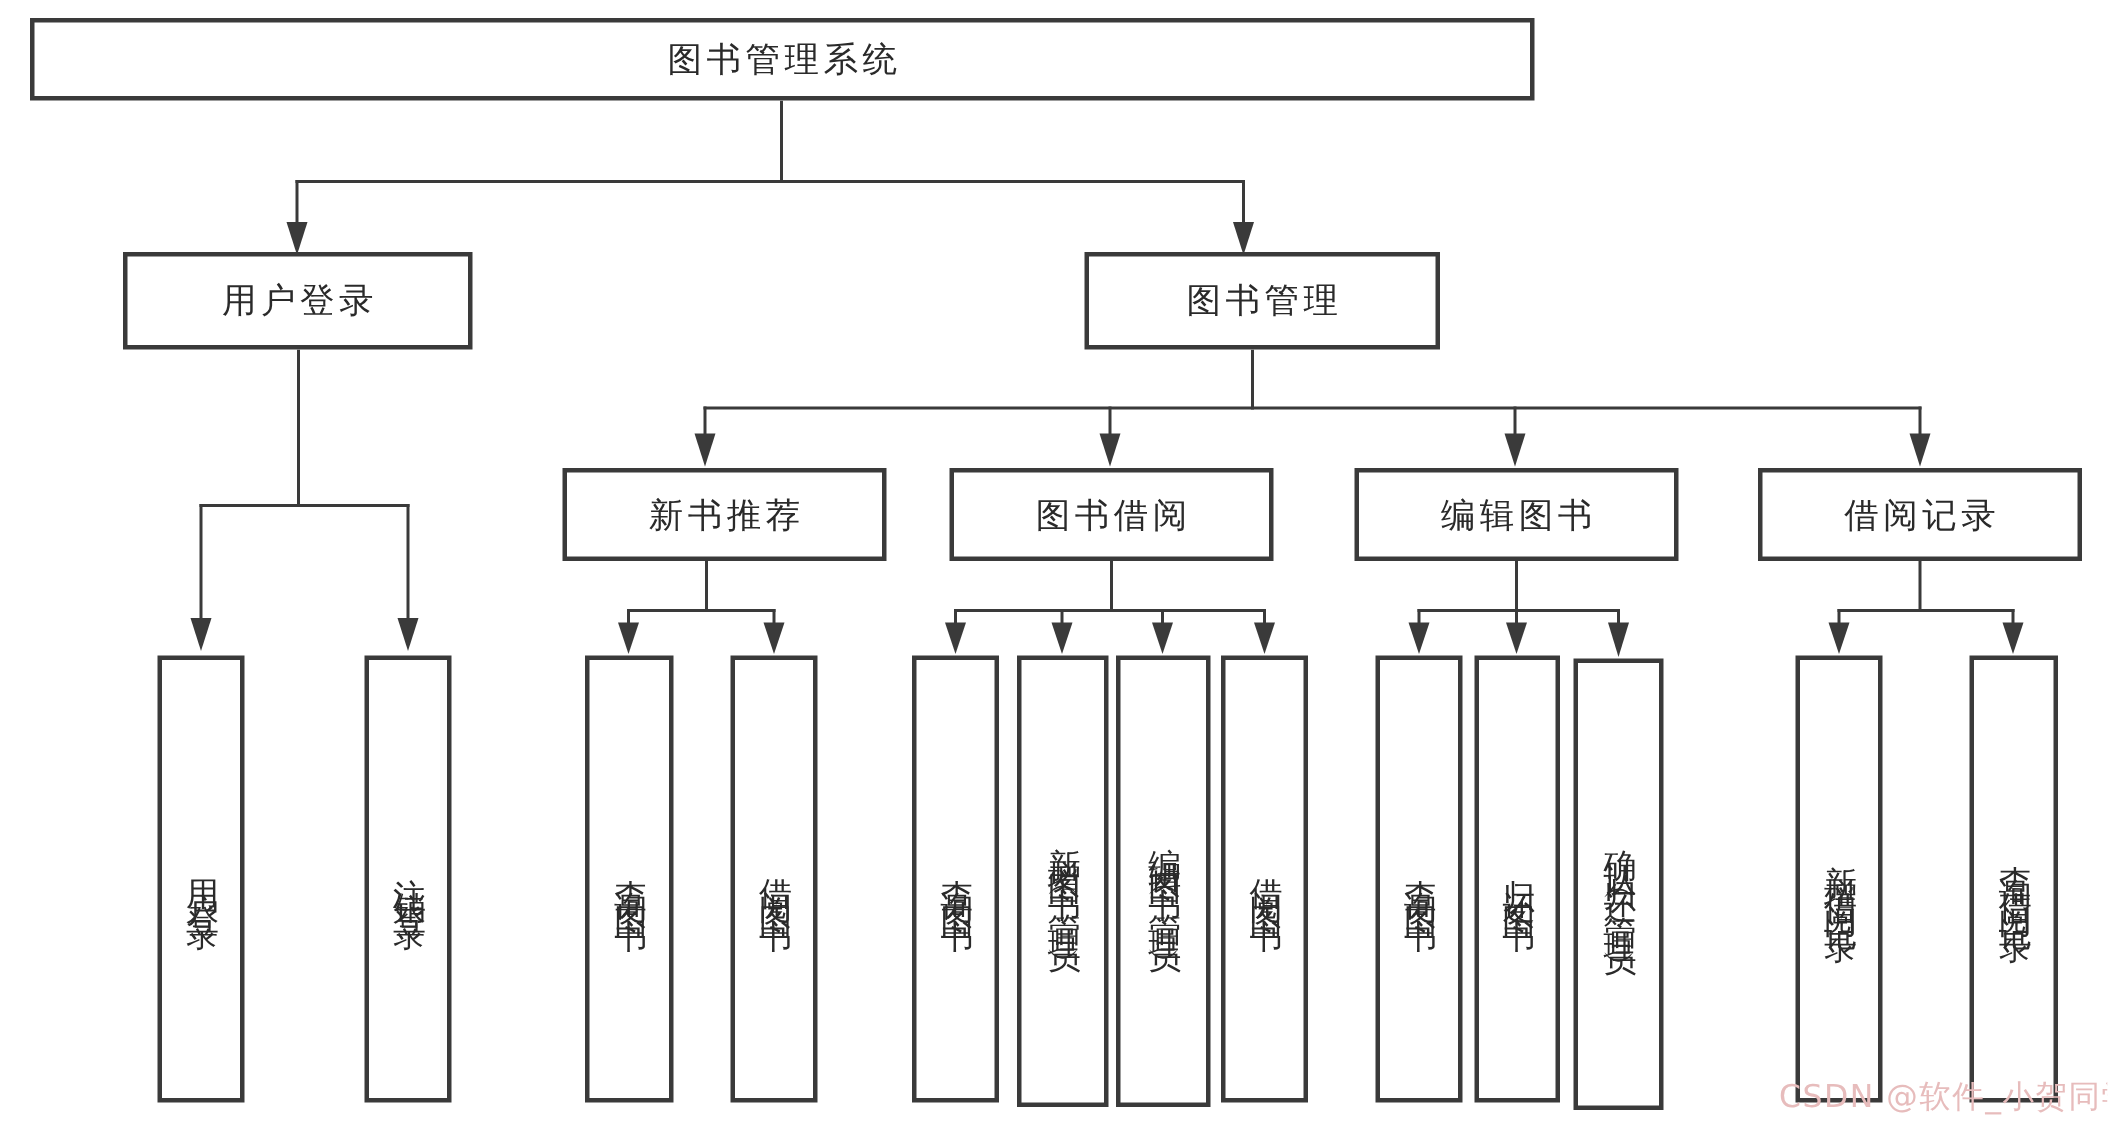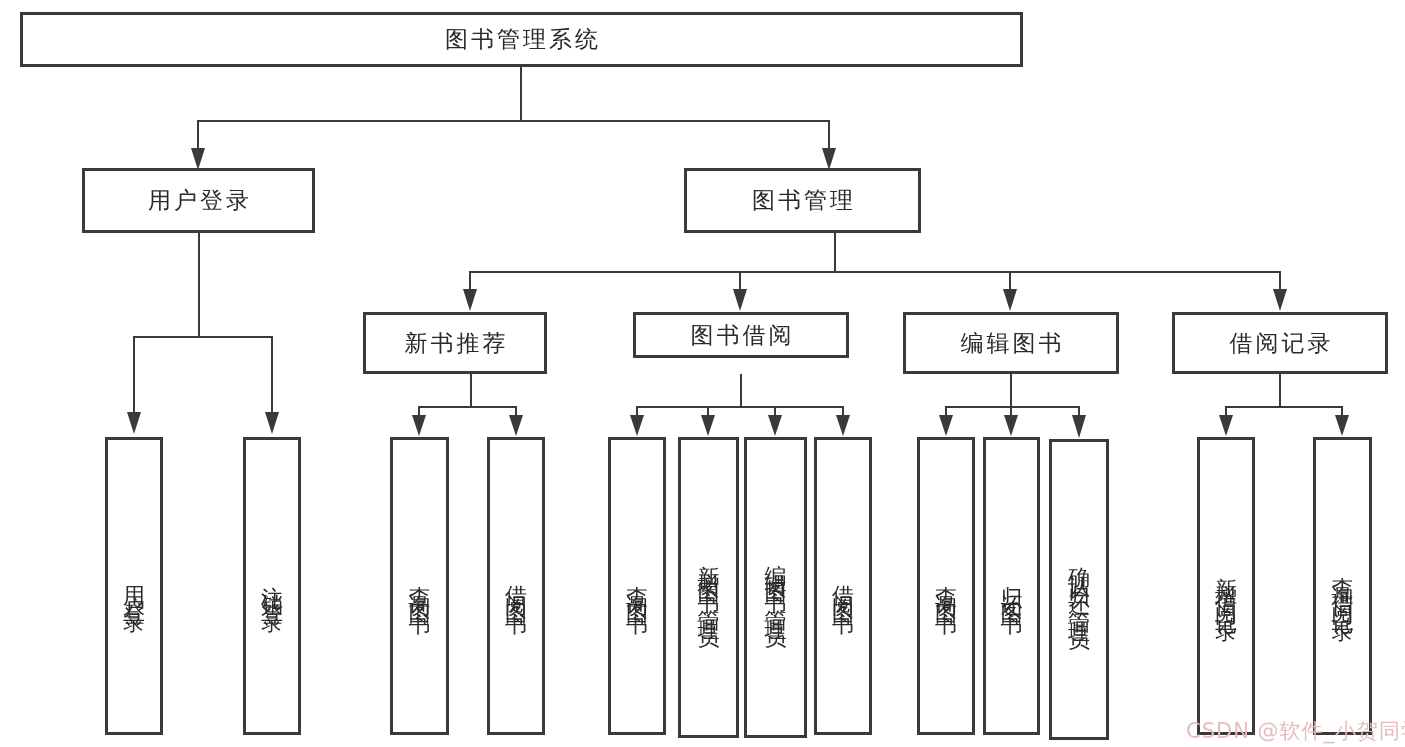--- a/index.html
+++ b/index.html
@@ -144,28 +144,28 @@
     </g>
   </svg>
 
   <div class="box hbox" style="left:20px; top:12px; width:1003px; height:55px;">
     <span class="label">图书管理系统</span>
   </div>
 
   <div class="box hbox" style="left:82px; top:168px; width:233px; height:65px;">
     <span class="label">用户登录</span>
   </div>
-  <div class="box hbox" style="left:684px; top:168px; width:237px; height:65px;">
+  <div class="box hbox" style="left:723px; top:168px; width:237px; height:65px;">
     <span class="label">图书管理</span>
   </div>
 
-  <div class="box hbox" style="left:363px; top:312px; width:184px; height:62px;">
+  <div class="box hbox" style="left:375px; top:312px; width:216px; height:62px;">
     <span class="label">新书推荐</span>
   </div>
-  <div class="box hbox" style="left:633px; top:312px; width:216px; height:46px;">
+  <div class="box hbox" style="left:633px; top:312px; width:216px; height:62px;">
     <span class="label">图书借阅</span>
   </div>
   <div class="box hbox" style="left:903px; top:312px; width:216px; height:62px;">
     <span class="label">编辑图书</span>
   </div>
   <div class="box hbox" style="left:1172px; top:312px; width:216px; height:62px;">
     <span class="label">借阅记录</span>
   </div>
 
   <div class="box leaf" style="left:105px; top:437px; width:58px; height:298px;">

